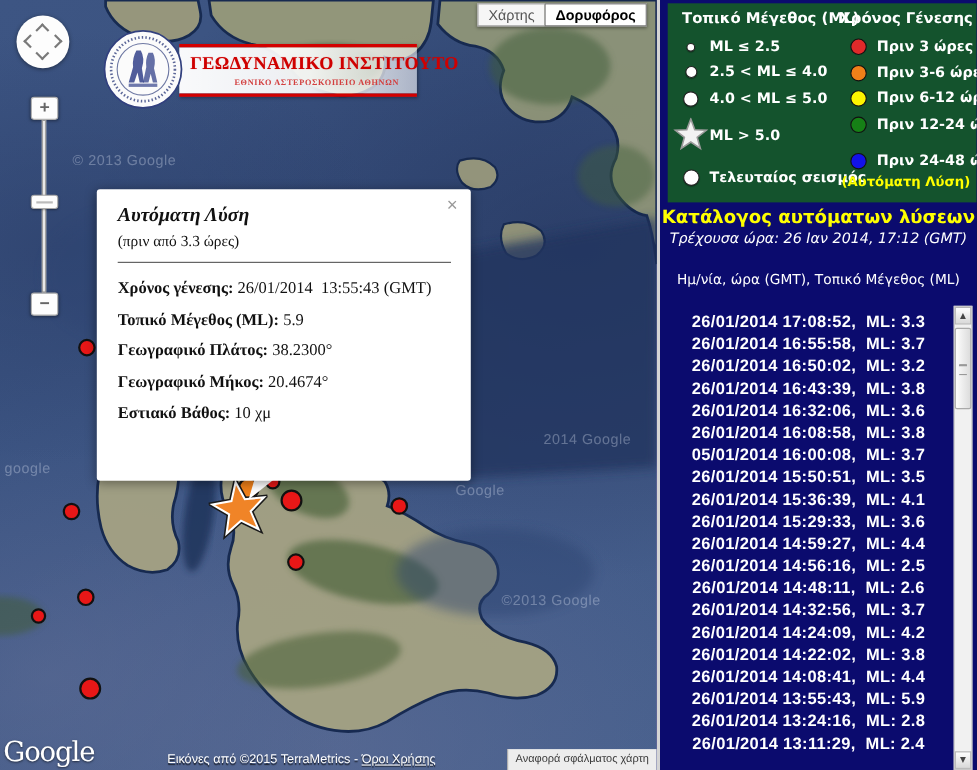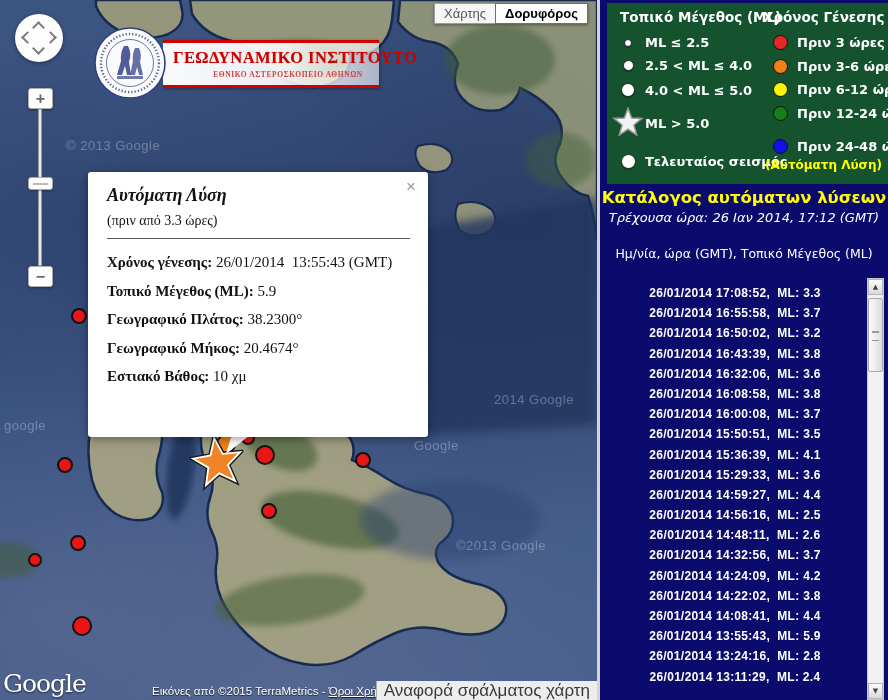--- a/index.html
+++ b/index.html
@@ -66,21 +66,21 @@
   .mt-btn{height:21px;line-height:19px;padding:0 9px;font-size:13px;border:1px solid #9c9c9c;cursor:pointer;white-space:nowrap;}
   .mt-map{background:#f6f6f6;color:#555;border-right:none;}
   .mt-sat{background:#ffffff;color:#000;font-weight:bold;border-color:#6f6f6f;}
 
   
   .google-logo{position:absolute;left:3px;bottom:2px;z-index:9;color:#fff;font-family:"DejaVu Serif",serif;
     font-size:25px;letter-spacing:-1px;text-shadow:0 1px 2px rgba(0,0,0,.6);}
   .attrib{position:absolute;right:201px;bottom:3px;z-index:9;color:#fff;font-size:11.5px;text-shadow:0 1px 1px rgba(0,0,0,.7);white-space:nowrap;}
   .attrib a{color:#fff;text-decoration:underline;cursor:pointer;}
   .report-box{position:absolute;right:0;bottom:0;z-index:9;height:19px;line-height:19px;background:#ededed;
-    color:#3a3a3a;font-size:17px;padding:0 7px;border-left:1px solid #aaa;cursor:pointer;white-space:nowrap;}
+    color:#3a3a3a;font-size:10px;padding:0 7px;border-left:1px solid #aaa;cursor:pointer;white-space:nowrap;}
 
   
   .panel{position:absolute;left:597px;top:0;width:291px;height:700px;background:#0b0b6e;border-left:3px solid #d4d4d4;}
   .legend{position:absolute;left:7px;top:3px;right:0;height:181px;background:#14532d;color:#fff;font-family:"DejaVu Sans",sans-serif;}
   .leg-head{position:absolute;top:6px;font-size:13.5px;font-weight:bold;white-space:nowrap;}
   .leg-head-mag{left:13px;}
   .leg-head-time{left:156px;}
   .leg-col{position:absolute;top:28px;}
   .leg-col-mag{left:4px;width:148px;}
   .leg-col-time{left:156px;width:128px;}
@@ -95,21 +95,21 @@
   .leg-col-time .leg-row{height:23.5px;}
   .leg-col-time .time-row-4{margin-top:10px;}
   .time-circle{width:15px;height:15px;border:1.8px solid #111;border-radius:50%;display:inline-block;}
   .auto-solution{position:absolute;right:6px;top:155px;color:#ffff00;font-size:12px;font-weight:bold;font-family:"DejaVu Sans",sans-serif;}
 
   .catalog{position:absolute;left:0;top:184px;right:0;bottom:0;color:#fff;font-family:"DejaVu Sans",sans-serif;}
   .cat-title{position:absolute;left:0;right:0;top:4px;text-align:center;color:#ffff00;font-size:16.5px;font-weight:bold;}
   .cat-time{position:absolute;left:0;right:0;top:26px;text-align:center;font-size:13px;font-style:italic;}
   .cat-cols{position:absolute;left:0;right:0;top:62px;text-align:center;font-size:12.5px;}
   .cat-list{position:absolute;left:8px;right:26px;top:94px;bottom:0;overflow:hidden;text-align:center;padding-top:5px;}
-  .cat-row{height:20.2px;line-height:20.2px;font-family:"Liberation Sans",sans-serif;font-size:12px;font-weight:bold;letter-spacing:.3px;white-space:pre;}
+  .cat-row{height:20.2px;line-height:20.2px;font-family:"Liberation Sans",sans-serif;font-size:15px;font-weight:bold;letter-spacing:.3px;white-space:pre;}
   
   .sb{position:absolute;right:4px;top:94px;bottom:0;width:17px;background:#f1f1f1;border:1px solid #c8c8c8;}
   .sb-btn{position:absolute;left:0;width:15px;height:16px;background:linear-gradient(#fdfdfd,#d9d9d9);border:1px solid #b5b5b5;
     text-align:center;font-size:7px;line-height:15px;color:#444;cursor:pointer;}
   .sb-up{top:0;}
   .sb-down{bottom:0;}
   .sb-thumb{position:absolute;left:0;top:19px;width:15px;height:74px;background:linear-gradient(to right,#fdfdfd,#dcdcdc);
     border:1px solid #a9a9a9;border-radius:2px;cursor:pointer;}
   .sb-thumb:after{content:"";position:absolute;left:3px;right:3px;top:32px;height:8px;
     border-top:1px solid #999;border-bottom:1px solid #999;box-shadow:inset 0 3px 0 -2px #999;}
@@ -321,21 +321,21 @@
       <div class="cat-title">Κατάλογος αυτόματων λύσεων</div>
       <div class="cat-time">Τρέχουσα ώρα: 26 Ιαν 2014, 17:12 (GMT)</div>
       <div class="cat-cols">Ημ/νία, ώρα (GMT), Τοπικό Μέγεθος (ML)</div>
       <div class="cat-list">
           <div class="cat-row">26/01/2014 17:08:52,  ML: 3.3</div>
           <div class="cat-row">26/01/2014 16:55:58,  ML: 3.7</div>
           <div class="cat-row">26/01/2014 16:50:02,  ML: 3.2</div>
           <div class="cat-row">26/01/2014 16:43:39,  ML: 3.8</div>
           <div class="cat-row">26/01/2014 16:32:06,  ML: 3.6</div>
           <div class="cat-row">26/01/2014 16:08:58,  ML: 3.8</div>
-          <div class="cat-row">26/01/2014 16:00:08,  ML: 3.7</div>
+          <div class="cat-row">05/01/2014 16:00:08,  ML: 3.7</div>
           <div class="cat-row">26/01/2014 15:50:51,  ML: 3.5</div>
           <div class="cat-row">26/01/2014 15:36:39,  ML: 4.1</div>
           <div class="cat-row">26/01/2014 15:29:33,  ML: 3.6</div>
           <div class="cat-row">26/01/2014 14:59:27,  ML: 4.4</div>
           <div class="cat-row">26/01/2014 14:56:16,  ML: 2.5</div>
           <div class="cat-row">26/01/2014 14:48:11,  ML: 2.6</div>
           <div class="cat-row">26/01/2014 14:32:56,  ML: 3.7</div>
           <div class="cat-row">26/01/2014 14:24:09,  ML: 4.2</div>
           <div class="cat-row">26/01/2014 14:22:02,  ML: 3.8</div>
           <div class="cat-row">26/01/2014 14:08:41,  ML: 4.4</div>

